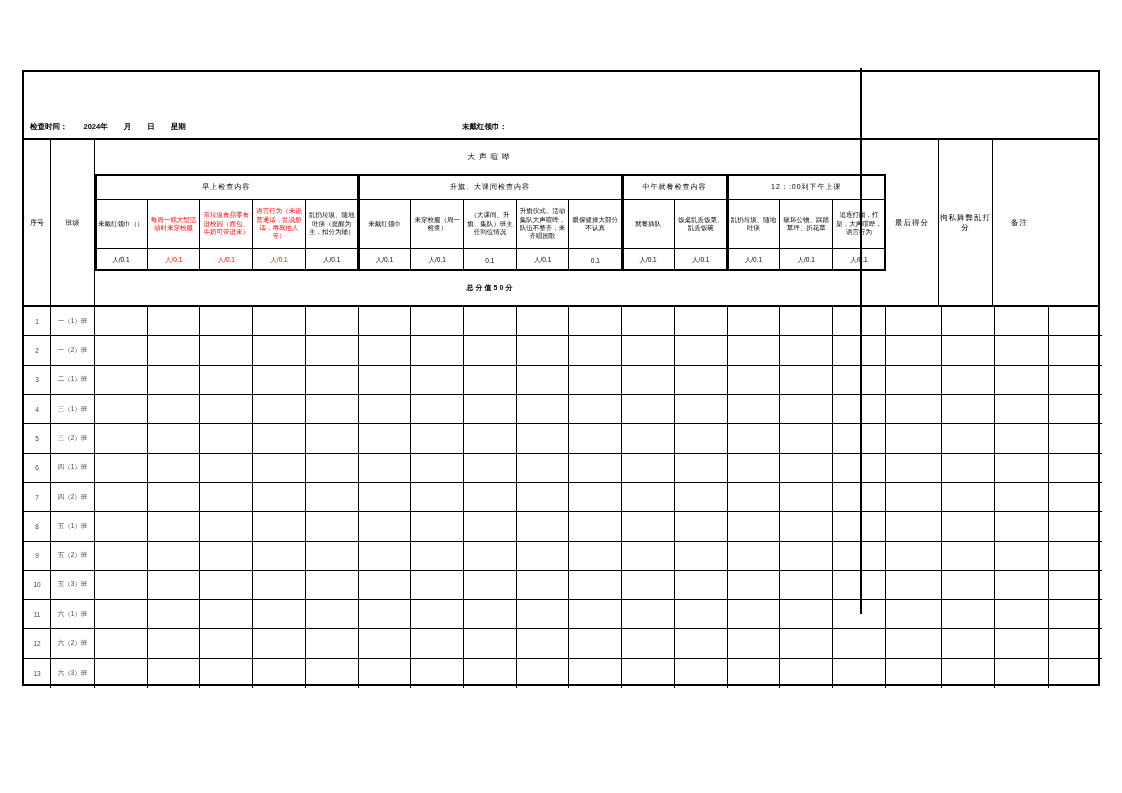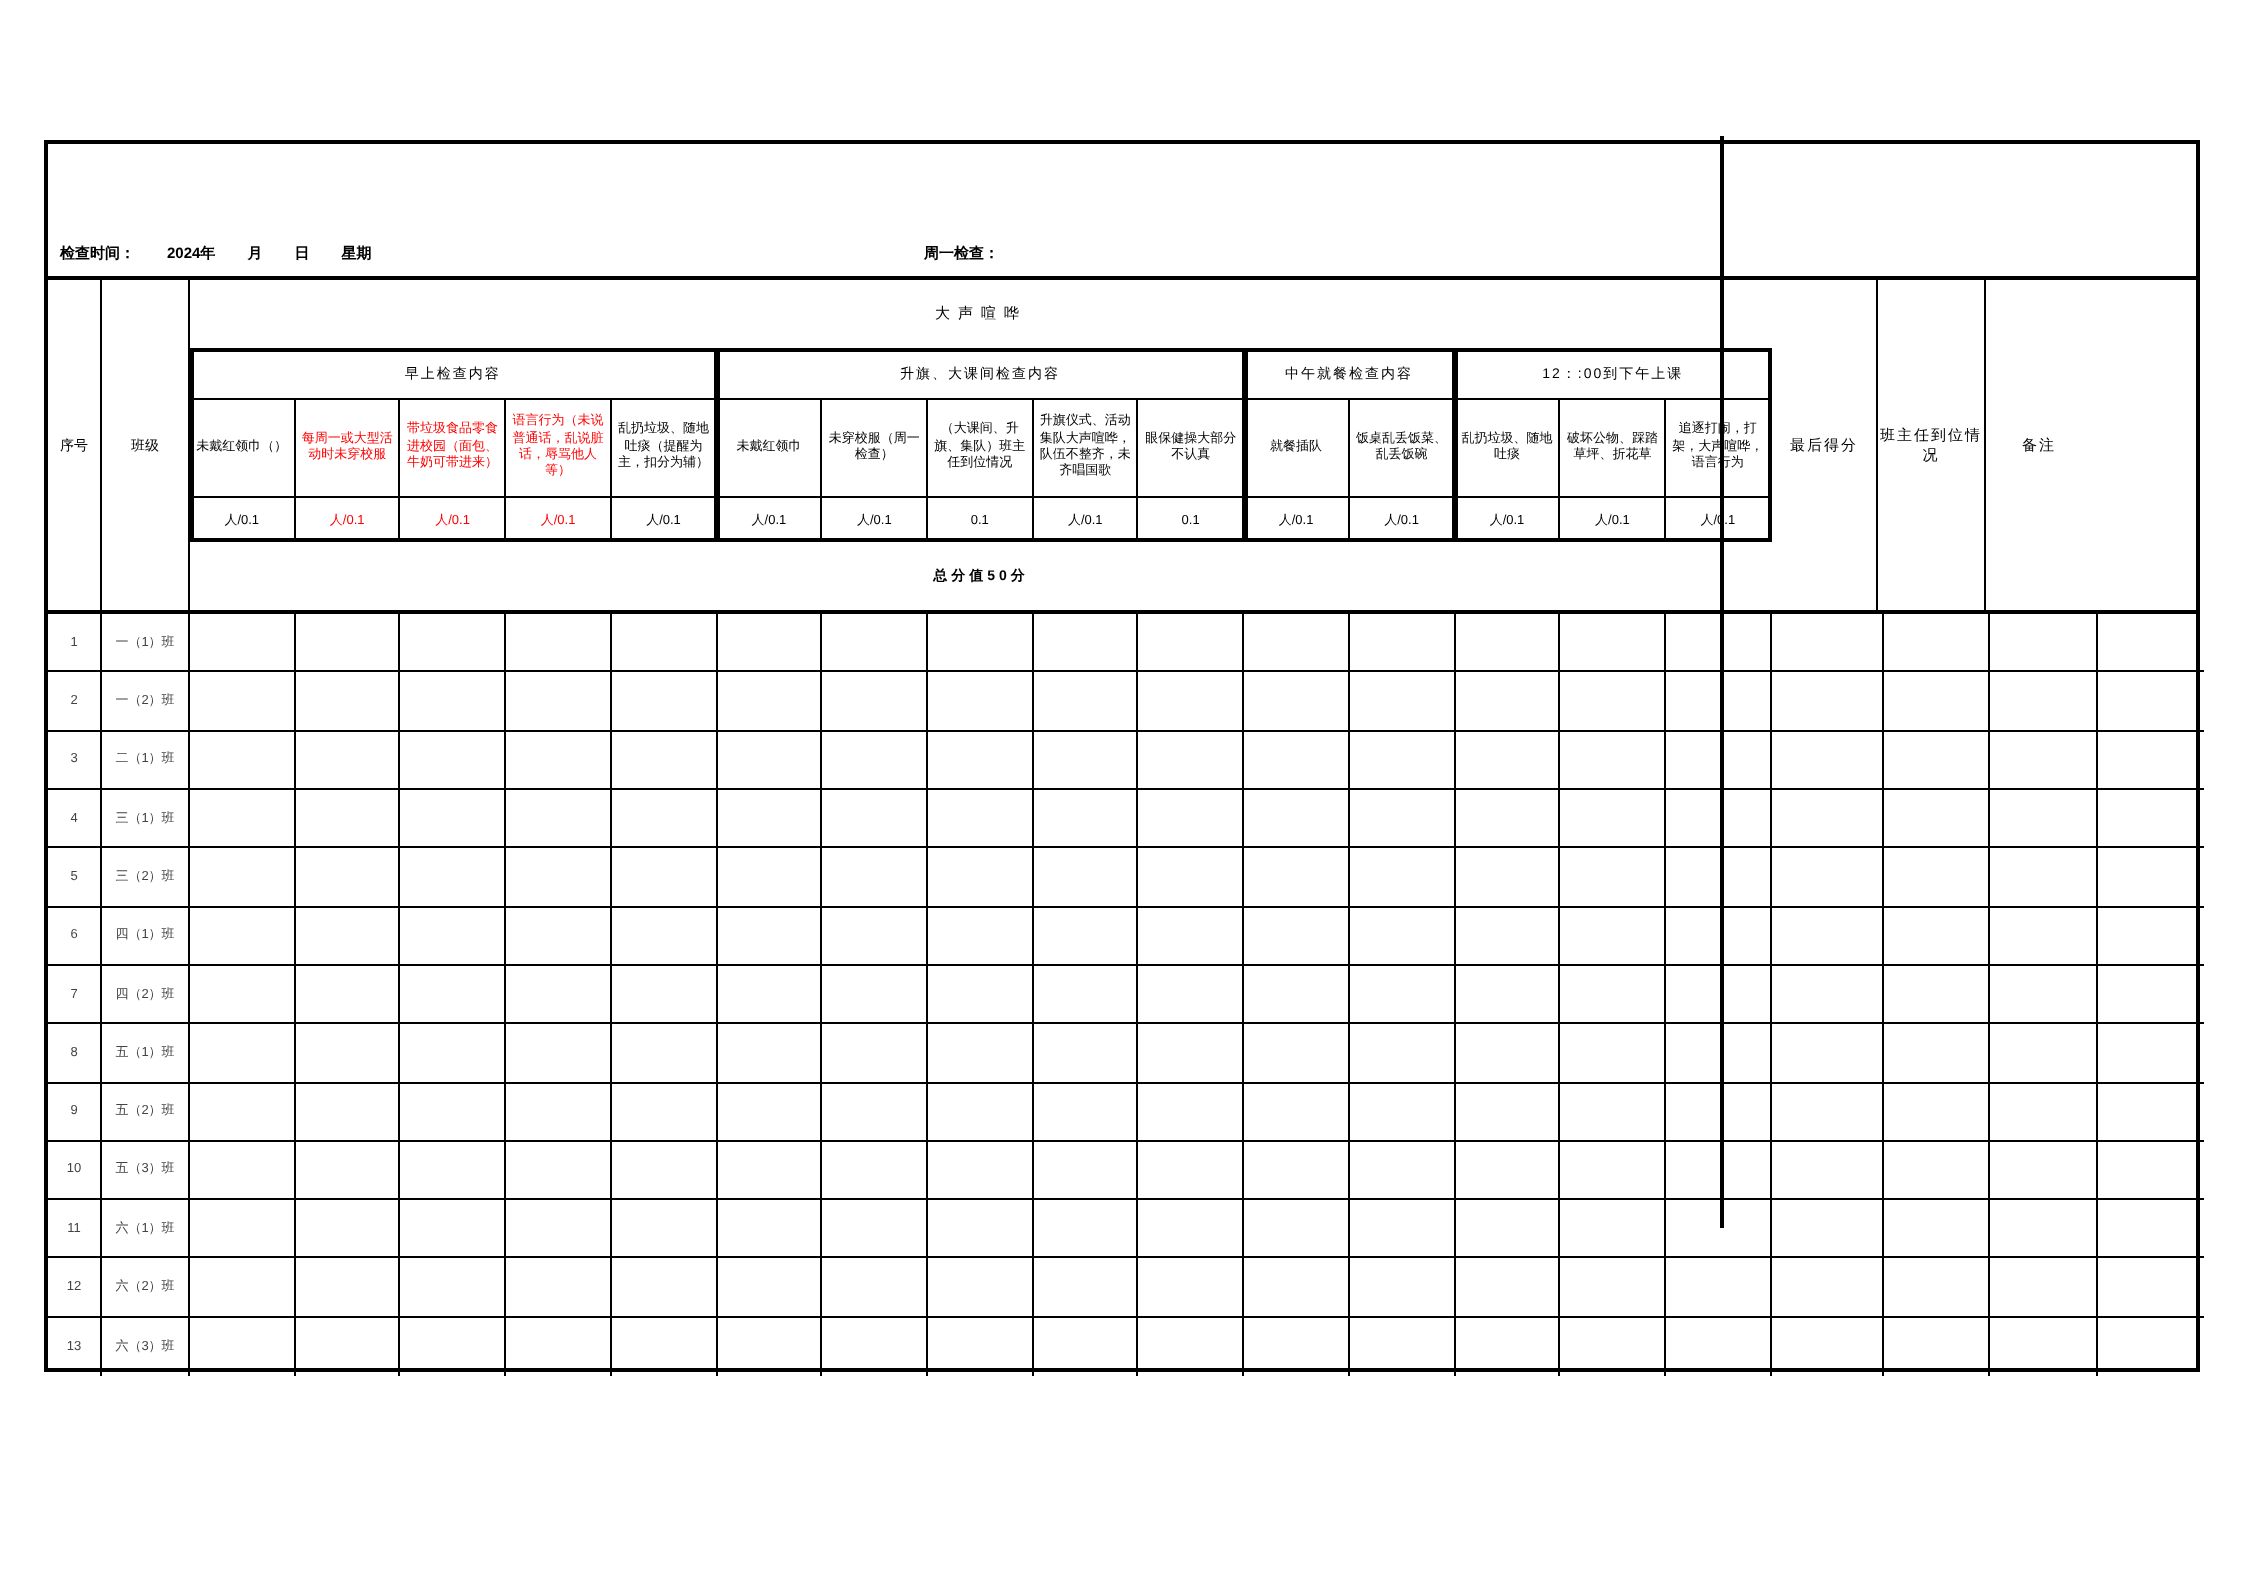--- a/index.html
+++ b/index.html
@@ -61,21 +61,21 @@
   <div class="table">
 
     <div class="title-section">
       <div class="info-row">
         <span>检查时间：</span>
         <span>2024年</span>
         <span>月</span>
         <span>日</span>
         <span>星期</span>
       </div>
-      <div class="inspector">周一检查：</div>
+      <div class="inspector">未戴红领巾：</div>
     </div>
 
     <div class="header-section">
       <div class="hcell seqcol">序号</div>
       <div class="hcell clscol">班级</div>
       <div class="mid">
         <div class="etq">大声喧哗</div>
         <div class="group-row">
             <div class="hcell gcell" style="width: 263.667px;">早上检查内容</div>
             <div class="hcell gcell" style="width: 263.667px;">升旗、大课间检查内容</div>
@@ -117,21 +117,21 @@
             <div class="hcell scell" style="width: 52.7333px;">人/0.1</div>
           </div>
         <div class="total-row">总分值50分</div>
         <div class="blk blk1"></div>
         <div class="blk blk2"></div>
         <div class="blk blk3"></div>
         <div class="blk blk4"></div>
       </div>
 
         <div class="hcell rcol" style="width: 53px;">最后得分</div>
-        <div class="hcell rcol" style="width: 54px;">班主任到位情况</div>
+        <div class="hcell rcol" style="width: 54px;">徇私舞弊乱打分</div>
         <div class="hcell rcol" style="width: 53px;">备注</div>
       </div>
 
     <div class="data-section">
         <div class="drow">
           <div class="dcell" style="width: 27px;">1</div>
           <div class="dcell" style="width: 44px;">一（1）班</div>
           <div class="dcell" style="width: 52.7333px;"></div>
           <div class="dcell" style="width: 52.7333px;"></div>
           <div class="dcell" style="width: 52.7333px;"></div>

